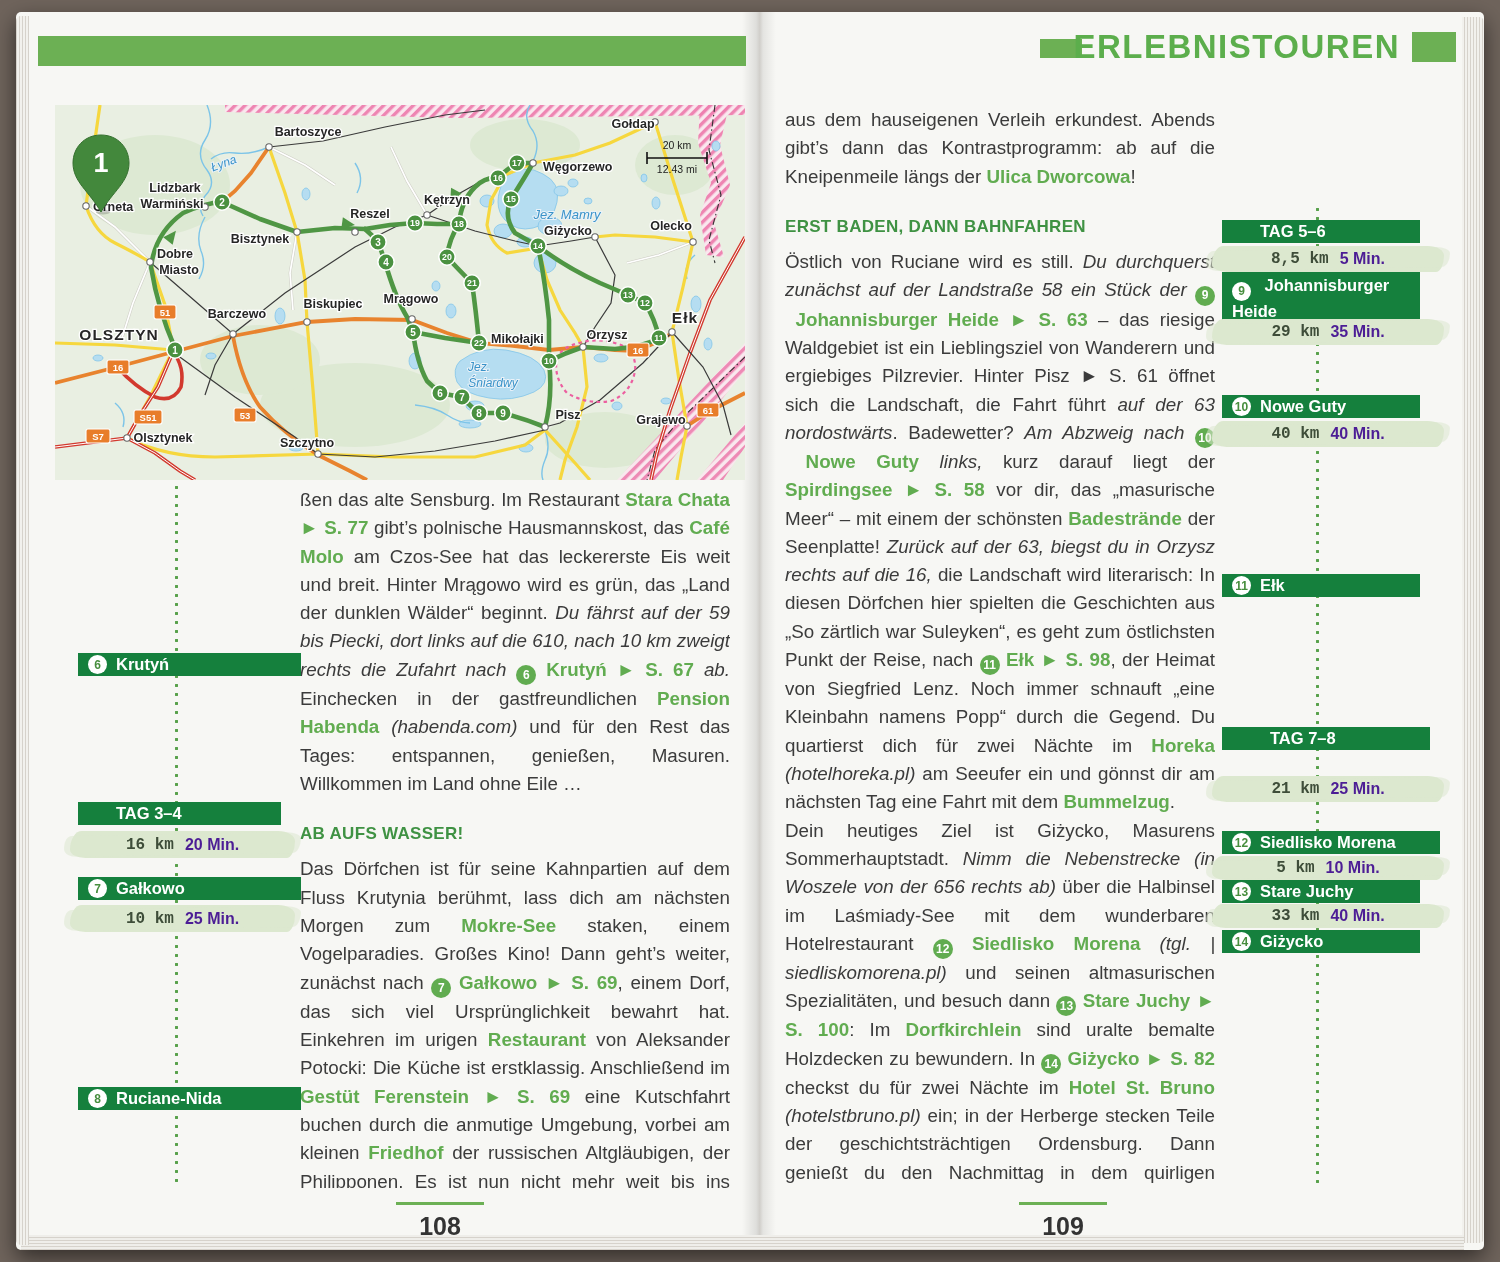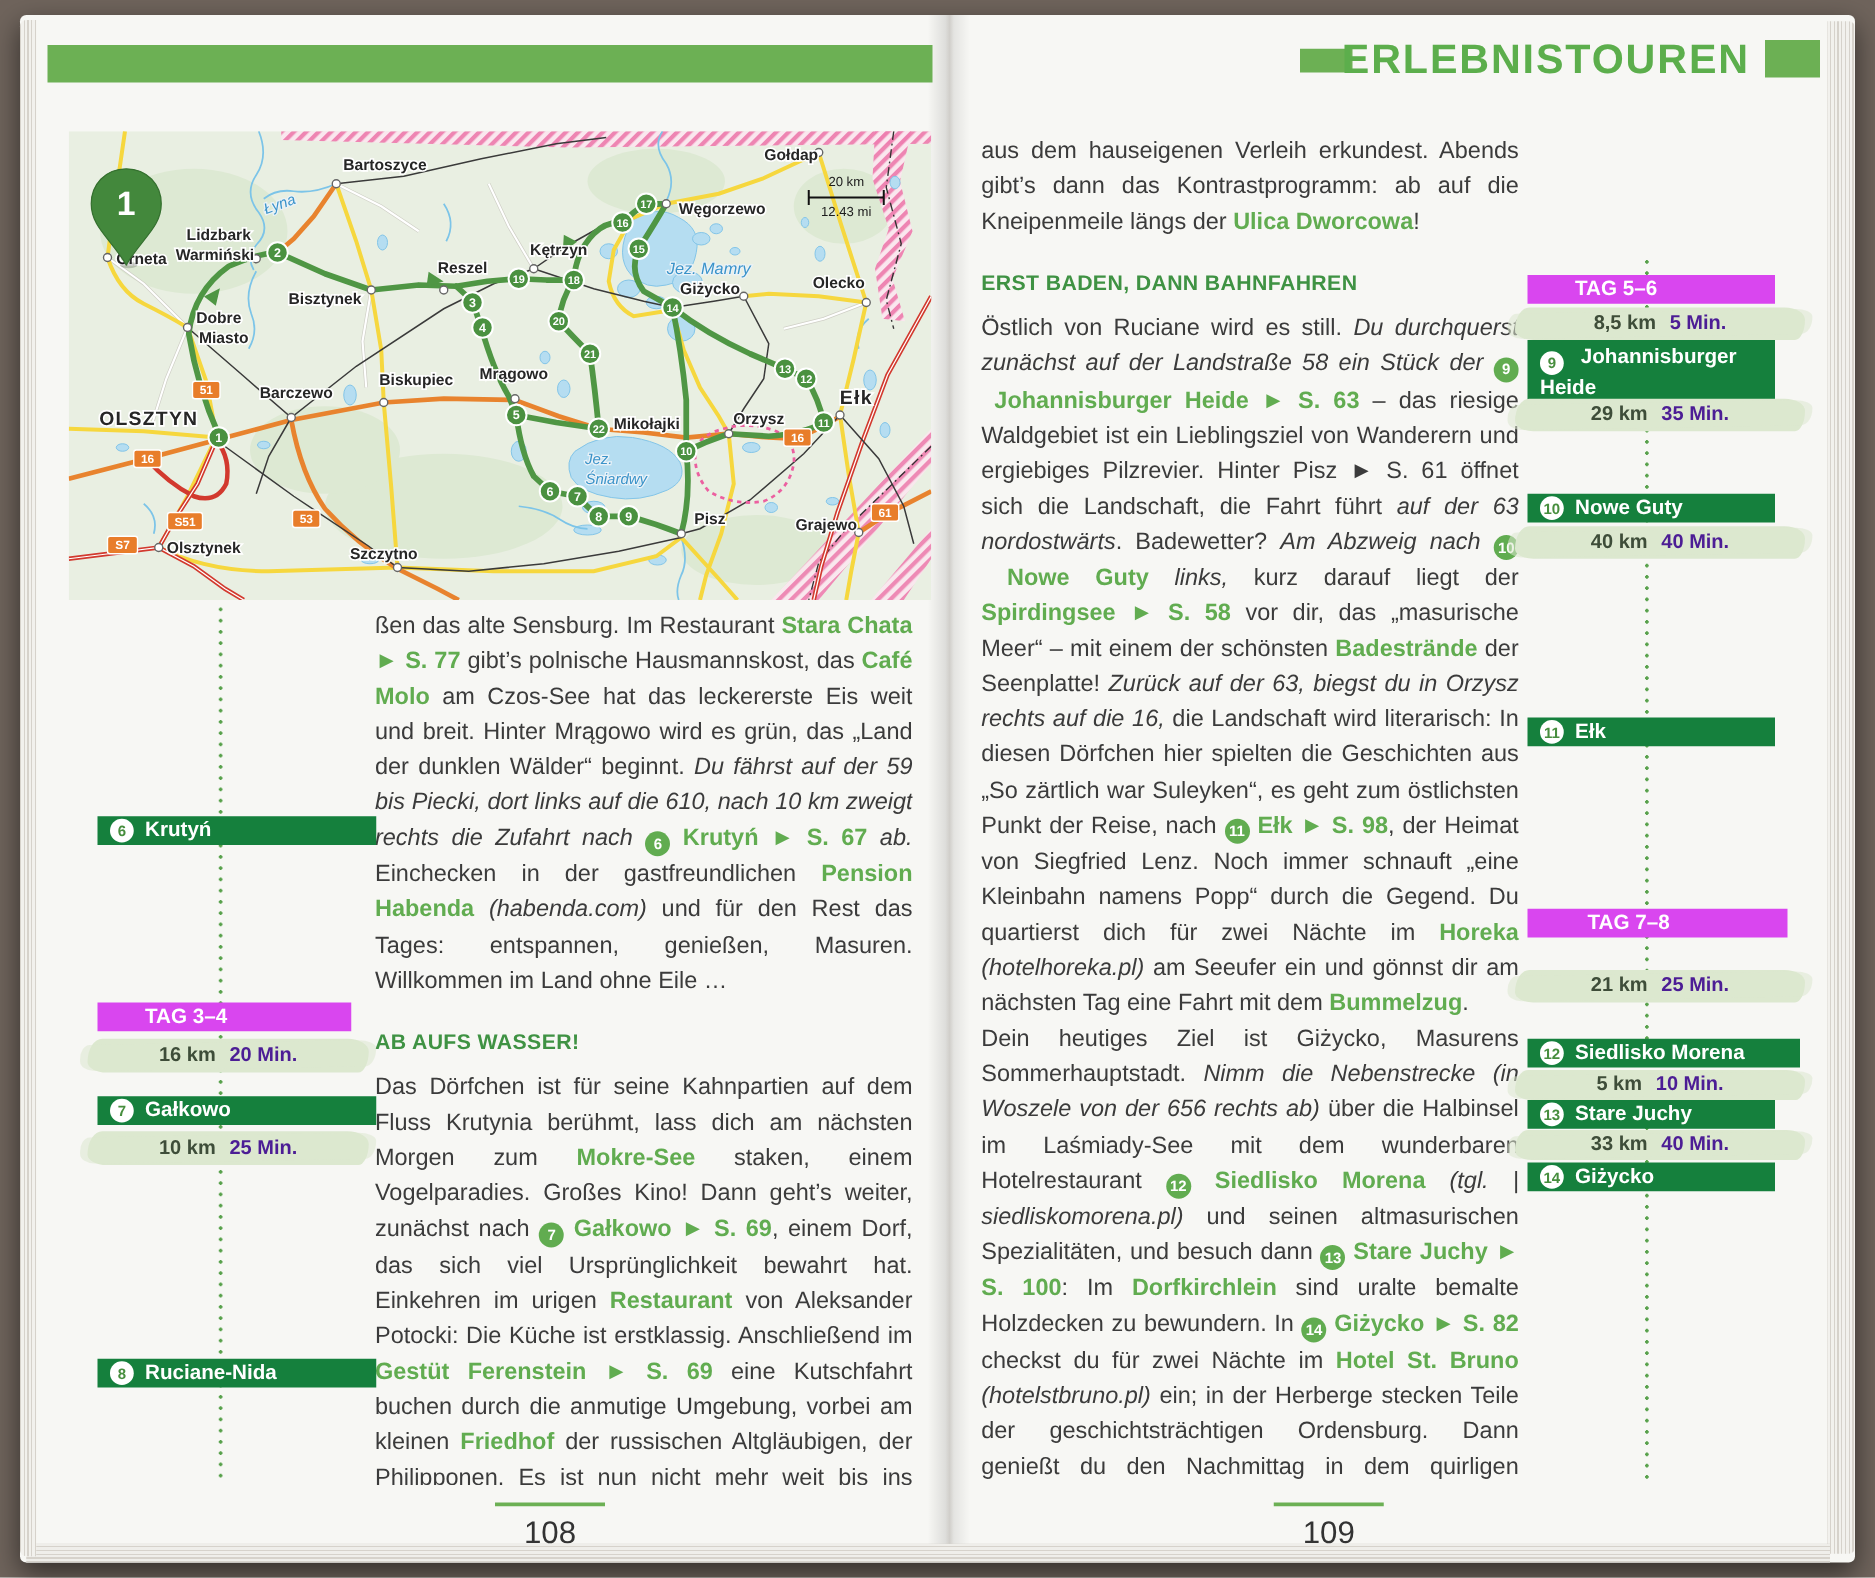--- a/index.html
+++ b/index.html
@@ -48,34 +48,34 @@
   .dots{position:absolute;width:3px;
     background-image:radial-gradient(circle,#58a14b 1.4px,rgba(0,0,0,0) 1.6px);
     background-size:3px 9px;background-repeat:repeat-y;z-index:1;}
   .sbar{position:absolute;background:#15803d;color:#fff;font-weight:bold;
     font-size:16.5px;display:flex;align-items:center;padding:0 10px;height:23px;z-index:2;}
   .sbar .num{width:19px;height:19px;border-radius:50%;background:#fff;color:#478e3e;
     font-size:12px;display:inline-flex;align-items:center;justify-content:center;
     margin-right:9px;flex:none;}
   .sbar.multi{display:block;height:auto;padding:3px 10px 5px 10px;line-height:21px;}
   .sbar.multi .num{display:inline-flex;vertical-align:-4px;}
-  .tagbar{position:absolute;background:#d946ef;color:#fff;font-weight:bold;
+  .tagbar{position:absolute;background:#15803d;color:#fff;font-weight:bold;
     font-size:16.5px;display:flex;align-items:center;padding-left:38px;height:23px;z-index:2;}
   .brush{position:absolute;background:#dce8cf;z-index:2;
     border-radius:14px 20px 10px 18px / 22px 12px 20px 10px;
     display:flex;align-items:center;justify-content:center;gap:11px;font-size:16px;}
   .brush::before{content:"";position:absolute;left:-6px;right:-6px;top:3px;bottom:3px;
     background:rgba(220,232,207,0.55);border-radius:12px 22px 14px 18px / 18px 10px 22px 12px;
     transform:rotate(-1deg);z-index:-1;}
-  .brush .d{font-weight:bold;color:#3e4d39;}
+  .brush .d{font-weight:bold;color:#3e4d39;font-family:Liberation Mono, monospace;}
   .brush .t{font-weight:bold;color:#4c1d95;}
 
   
   .prule{position:absolute;height:3px;width:88px;background:#6cb054;}
-  .pnum{position:absolute;width:120px;text-align:center;font-weight:normal;
+  .pnum{position:absolute;width:120px;text-align:center;font-weight:bold;
     font-size:25px;color:#333;}
 
   
   #map{position:absolute;left:55px;top:105px;}
   #map text{font-family:"Liberation Sans","DejaVu Sans",sans-serif;}
   .town{font-size:12.5px;font-weight:bold;fill:#262626;paint-order:stroke;
     stroke:#ffffff;stroke-width:2.6px;text-anchor:middle;}
   .town.big{font-size:15.5px;letter-spacing:1px;}
   .town.start{text-anchor:start;}
   .wlbl{font-size:12px;font-style:italic;fill:#3a93c9;paint-order:stroke;

